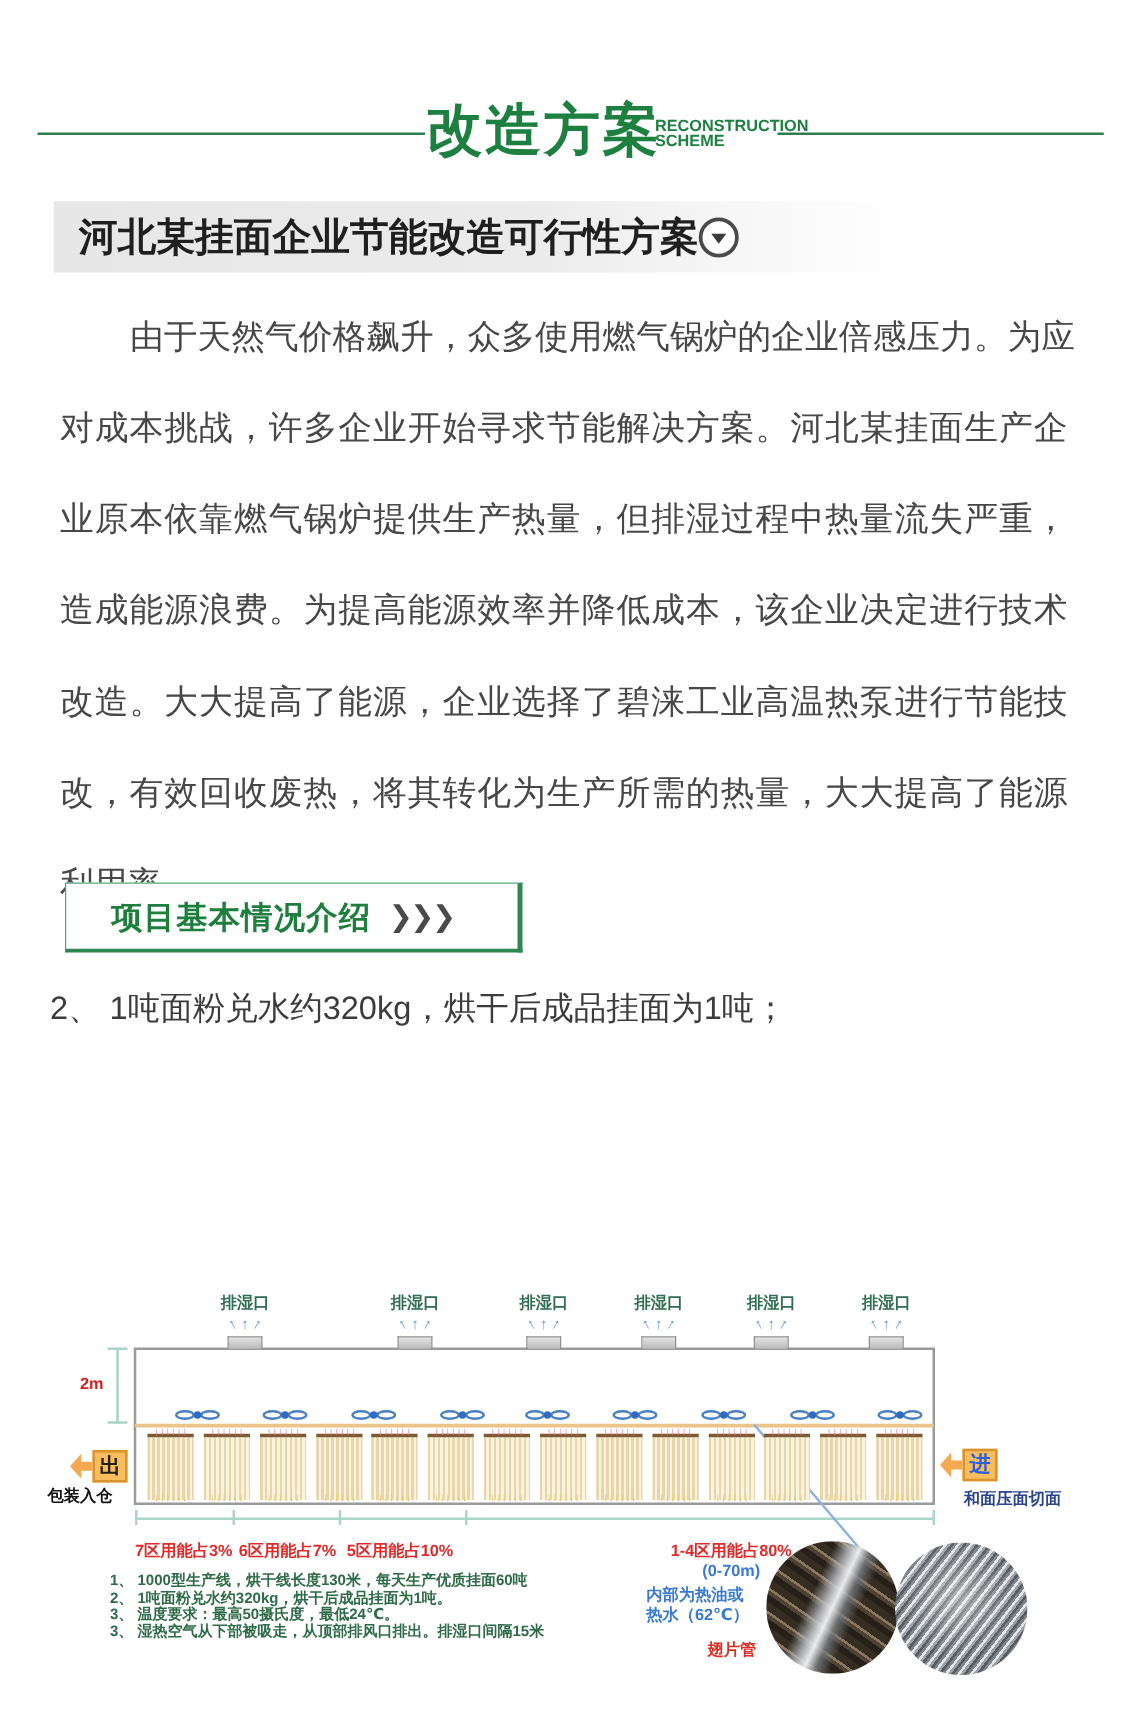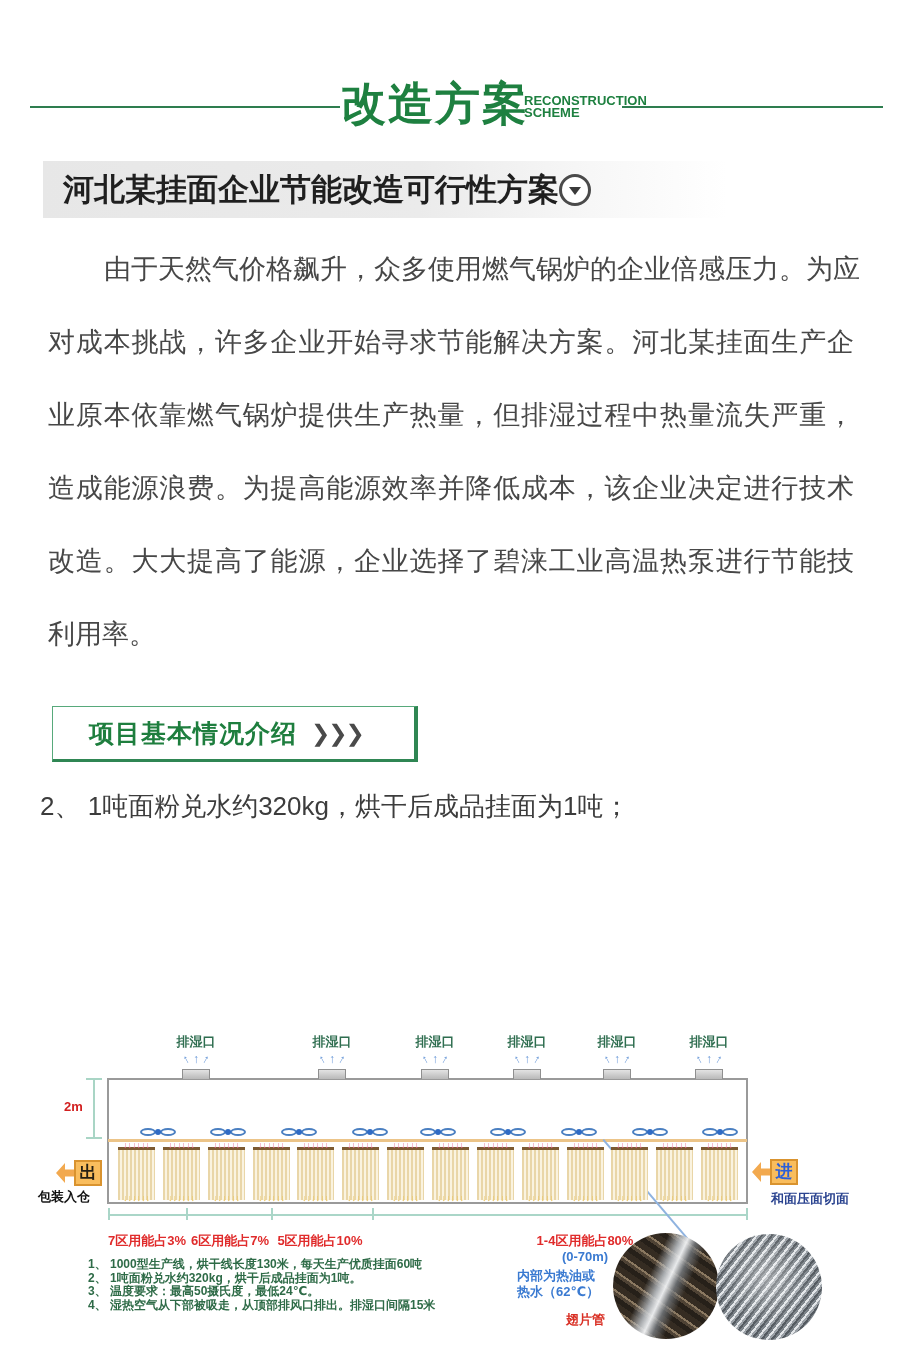--- a/index.html
+++ b/index.html
@@ -96,20 +96,21 @@
       <span class="drop-tri"></span>
     </span>
   </div>
 
   <div class="abs para" style="left:48px;top:233px;">
     <div class="para-line first">由于天然气价格飙升，众多使用燃气锅炉的企业倍感压力。为应</div>
     <div class="para-line">对成本挑战，许多企业开始寻求节能解决方案。河北某挂面生产企</div>
     <div class="para-line">业原本依靠燃气锅炉提供生产热量，但排湿过程中热量流失严重，</div>
     <div class="para-line">造成能源浪费。为提高能源效率并降低成本，该企业决定进行技术</div>
     <div class="para-line">改造。大大提高了能源，企业选择了碧涞工业高温热泵进行节能技</div>
+    <div class="para-line">改，有效回收废热，将其转化为生产所需的热量，大大提高了能源</div>
     <div class="para-line last">利用率。</div>
   </div>
 
   <div class="abs section-box" style="left:52px;top:706px;">
     <span class="section-title">项目基本情况介绍</span>
     <span class="section-chevrons">❯❯❯</span>
   </div>
 
   <div class="abs list" style="left:40px;top:777px;">
     <div class="list-item">2、 1吨面粉兑水约320kg，烘干后成品挂面为1吨；</div>
@@ -157,21 +158,21 @@
     <div class="abs tube-caption" style="left:517px;top:1268px;">
       <div>内部为热油或</div>
       <div>热水（62℃）</div>
     </div>
     <div class="abs fin-label" style="left:566px;top:1311px;">翅片管</div>
 
     <div class="abs notes" style="left:88px;top:1258px;">
       <div>1、 1000型生产线，烘干线长度130米，每天生产优质挂面60吨</div>
       <div>2、 1吨面粉兑水约320kg，烘干后成品挂面为1吨。</div>
       <div>3、 温度要求：最高50摄氏度，最低24℃。</div>
-      <div>4、 湿热空气从下部被吸走，从顶部排风口排出。排湿口间隔15米</div>
+      <div>3、 湿热空气从下部被吸走，从顶部排风口排出。排湿口间隔15米</div>
     </div>
   <div class="abs vent-label" style="left:196px;top:1033px;">排湿口</div>
       <div class="abs vent-arrows" style="left:196px;top:1052px;"><span style="transform: rotate(-28deg);">↑</span><span style="transform: rotate(0deg);">↑</span><span style="transform: rotate(30deg);">↑</span></div>
       <div class="abs vent-block" style="left:196px;top:1069px;"></div>
       <div class="abs vent-label" style="left:332px;top:1033px;">排湿口</div>
       <div class="abs vent-arrows" style="left:332px;top:1052px;"><span style="transform: rotate(-28deg);">↑</span><span style="transform: rotate(0deg);">↑</span><span style="transform: rotate(30deg);">↑</span></div>
       <div class="abs vent-block" style="left:332px;top:1069px;"></div>
       <div class="abs vent-label" style="left:435px;top:1033px;">排湿口</div>
       <div class="abs vent-arrows" style="left:435px;top:1052px;"><span style="transform: rotate(-28deg);">↑</span><span style="transform: rotate(0deg);">↑</span><span style="transform: rotate(30deg);">↑</span></div>
       <div class="abs vent-block" style="left:435px;top:1069px;"></div>

